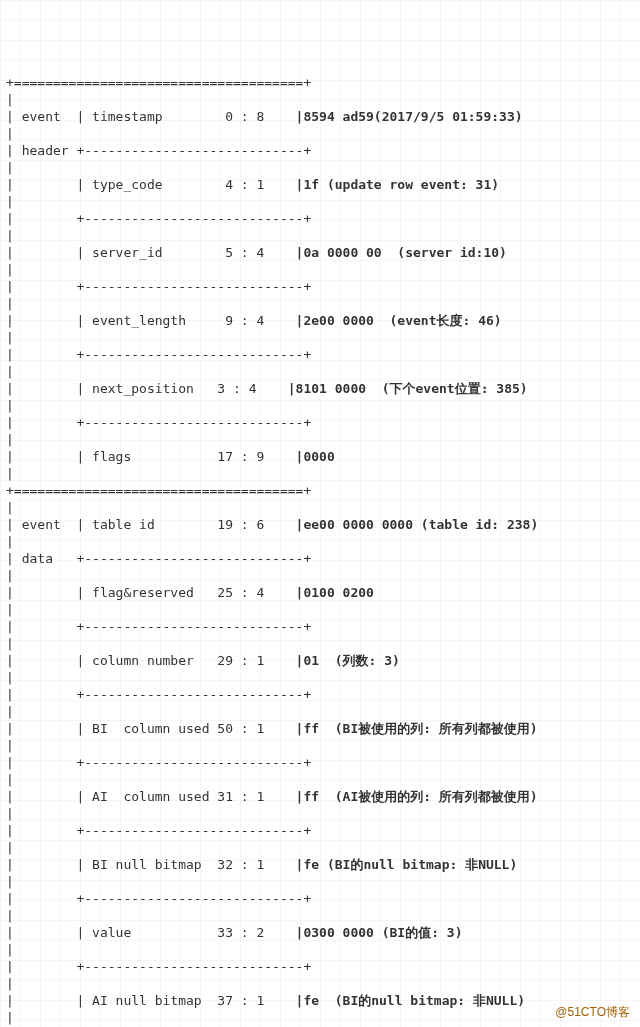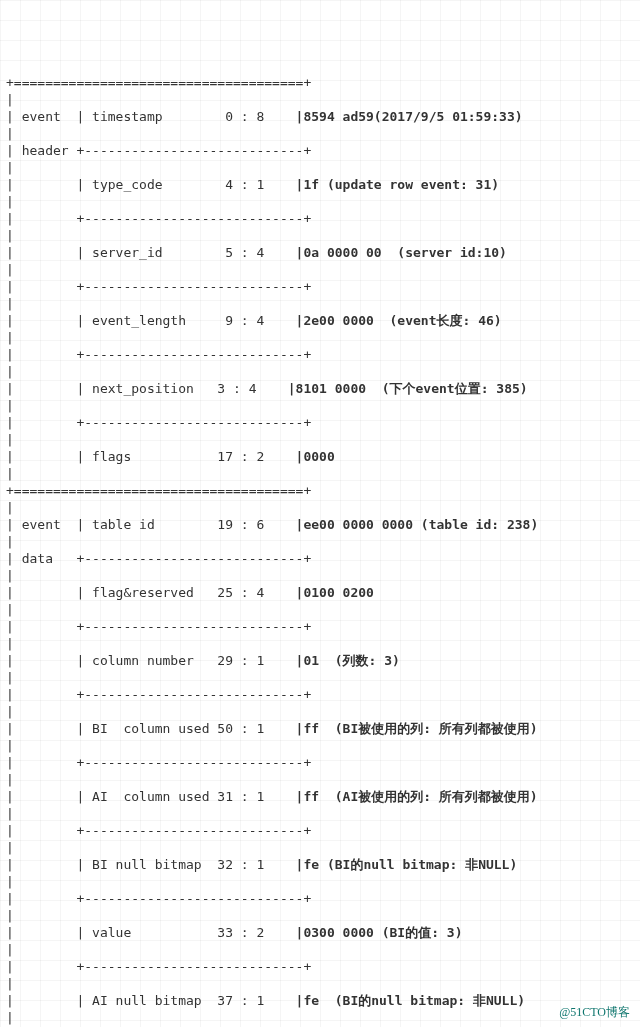--- a/index.html
+++ b/index.html
@@ -24,22 +24,22 @@
   pre {
     margin: 0;
     padding: 6px 0 0 6px;
     font-family: inherit;
     font-size: inherit;
   }
   .watermark {
     position: absolute;
     right: 10px;
     bottom: 6px;
-    color: #0f766e;
-    font-family: Liberation Serif, serif;
+    color: #a16207;
+    font-family: Liberation Sans, sans-serif;
     font-size: 12px;
   }
 </style>
 </head>
 <body>
 
 
 
 <pre><span>+=====================================+</span>
 <span>|</span>
@@ -56,21 +56,21 @@
 <span>|        +----------------------------+</span>
 <span>|        </span>
 <span>|        | </span><span>event_length     9 : 4</span>    <b>|2e00 0000  (event长度: 46)</b>
 <span>|        </span>
 <span>|        +----------------------------+</span>
 <span>|        </span>
 <span>|        | </span><span>next_position   3 : 4</span>    <b>|8101 0000  (下个event位置: 385)</b>
 <span>|        </span>
 <span>|        +----------------------------+</span>
 <span>|        </span>
-<span>|        | </span><span>flags           17 : 2</span>    <b>|0000</b>
+<span>|        | </span><span>flags           17 : 9</span>    <b>|0000</b>
 <span>|        </span>
 <span>+=====================================+</span>
 <span>|</span>
 <span>| event  | </span><span>table id        19 : 6</span>    <b>|ee00 0000 0000 (table id: 238)</b>
 <span>|</span>
 <span>| data   </span><span>+----------------------------+</span>
 <span>|        </span>
 <span>|        | </span><span>flag&amp;reserved   25 : 4</span>    <b>|0100 0200</b>
 <span>|        </span>
 <span>|        +----------------------------+</span>

